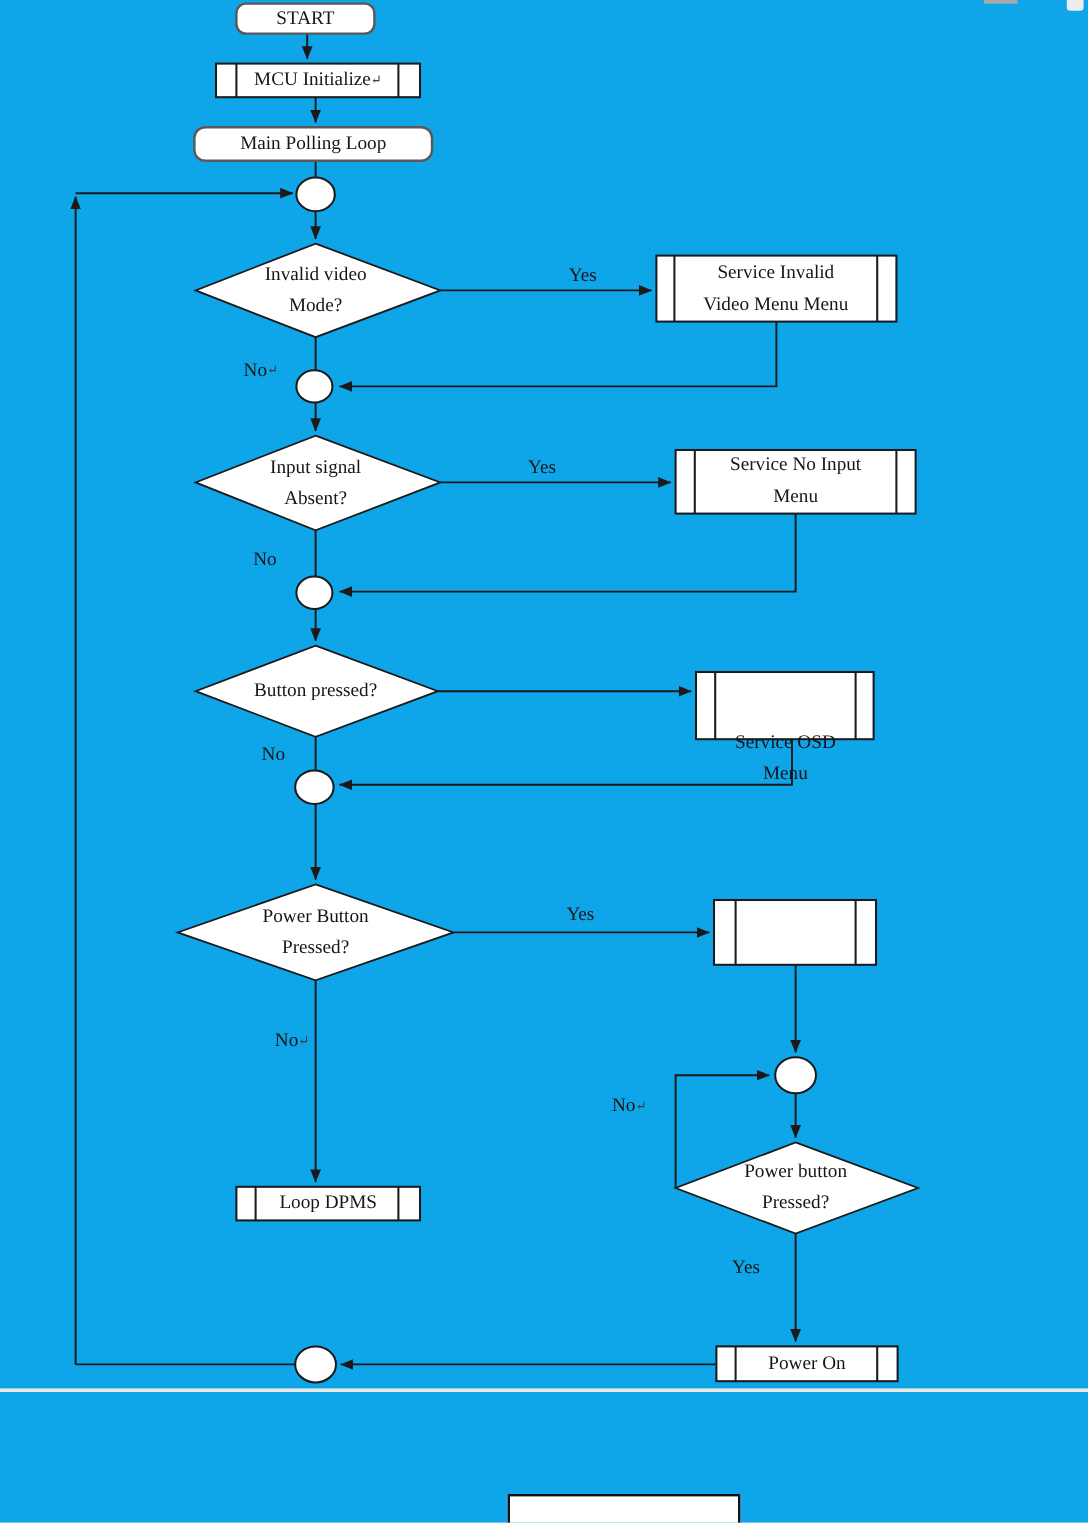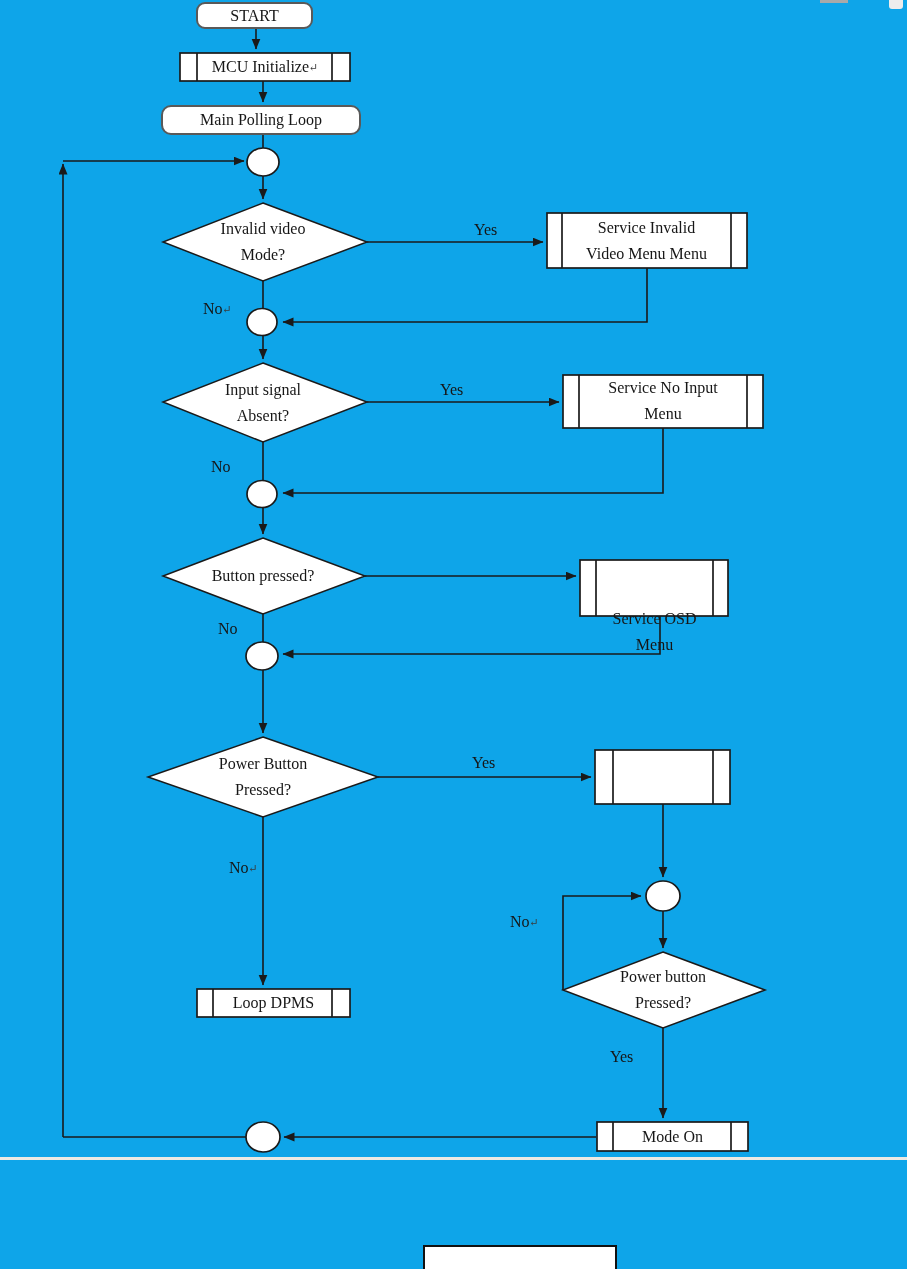--- a/index.html
+++ b/index.html
@@ -169,21 +169,21 @@
   <div class="node-label" style="left:197px;top:989px;width:153px;height:28px;">
     <span class="tline">Loop DPMS</span>
   </div>
 
   <div class="node-label" style="left:563px;top:964px;width:200px;height:52px;">
     <span class="tline">Power button</span>
     <span class="tline">Pressed?</span>
   </div>
 
   <div class="node-label" style="left:597px;top:1122px;width:151px;height:29px;">
-    <span class="tline">Mode On</span>
+    <span class="tline">Power On</span>
   </div>
 
   <div class="edge-label" style="left:474px;top:221px;">Yes</div>
   <div class="edge-label" style="left:203px;top:300px;"><span>No</span><span class="mark">↵</span></div>
   <div class="edge-label" style="left:440px;top:381px;">Yes</div>
   <div class="edge-label" style="left:211px;top:458px;">No</div>
   <div class="edge-label" style="left:218px;top:620px;">No</div>
   <div class="edge-label" style="left:472px;top:754px;">Yes</div>
   <div class="edge-label" style="left:229px;top:859px;"><span>No</span><span class="mark">↵</span></div>
   <div class="edge-label" style="left:510px;top:913px;"><span>No</span><span class="mark">↵</span></div>

